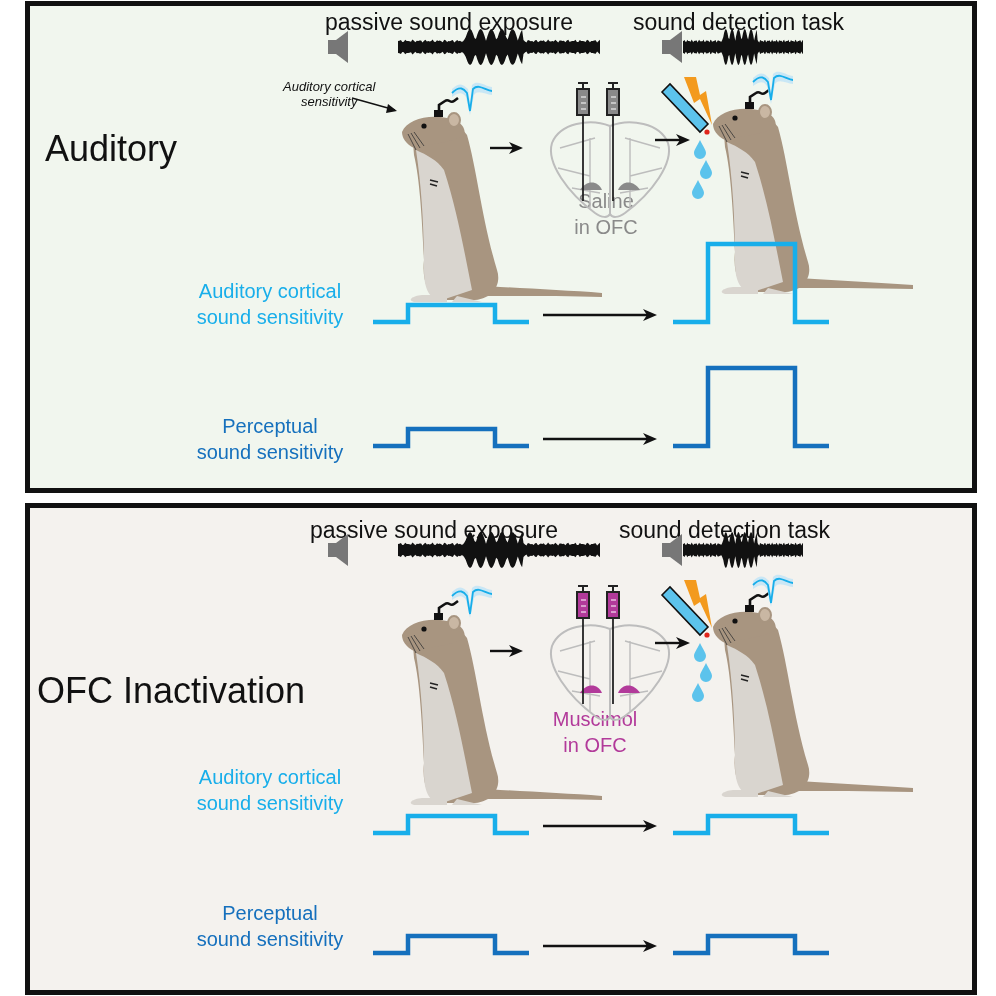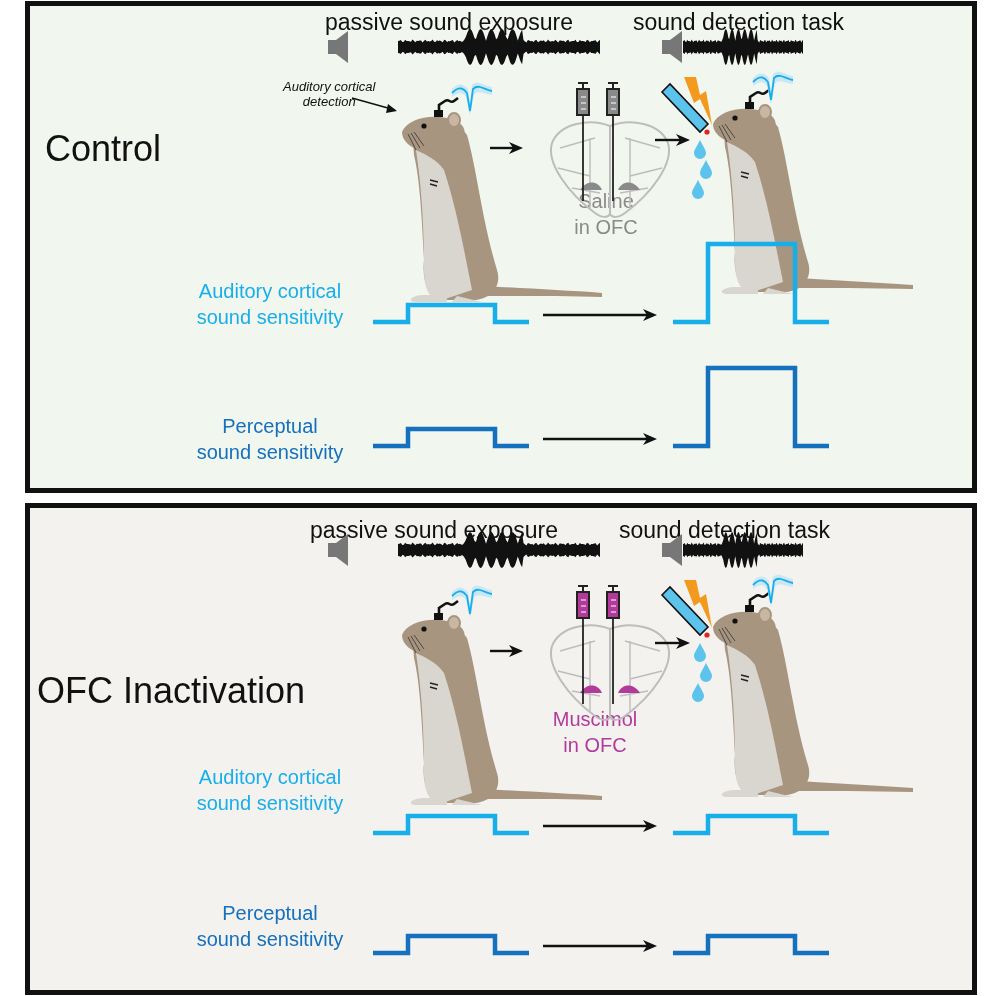--- a/index.html
+++ b/index.html
@@ -15,26 +15,26 @@
   .annot { font-size:13px; font-style:italic; line-height:15px; text-align:center; color:#111; white-space:nowrap; }
   svg { position:absolute; left:0; top:0; overflow:visible; }
 </style>
 </head>
 <body>
 
 <div id="panel-control" class="panel"></div>
 
 <div id="panel-ofc" class="panel"></div>
 
-<div class="abs cond-title" style="left:45px;top:128px;">Control</div>
+<div class="abs cond-title" style="left:45px;top:128px;">Auditory</div>
 <div class="abs stage-label" style="left:325px;top:9px;">passive sound exposure</div>
 <div class="abs stage-label" style="left:633px;top:9px;">sound detection task</div>
 <div class="abs annot" style="left:283px;top:79px;">
   <div>Auditory cortical</div>
-  <div>detection</div>
+  <div>sensitivity</div>
 </div>
 <div class="abs drug-label" style="left:556px;top:188px;width:100px;color:#8a8a8a;">
   <div>Saline</div>
   <div>in OFC</div>
 </div>
 <div class="abs measure-label" style="left:175px;top:278px;width:190px;color:#18aeea;">
   <div>Auditory cortical</div>
   <div>sound sensitivity</div>
 </div>
 <div class="abs measure-label" style="left:175px;top:413px;width:190px;color:#1570bd;">

